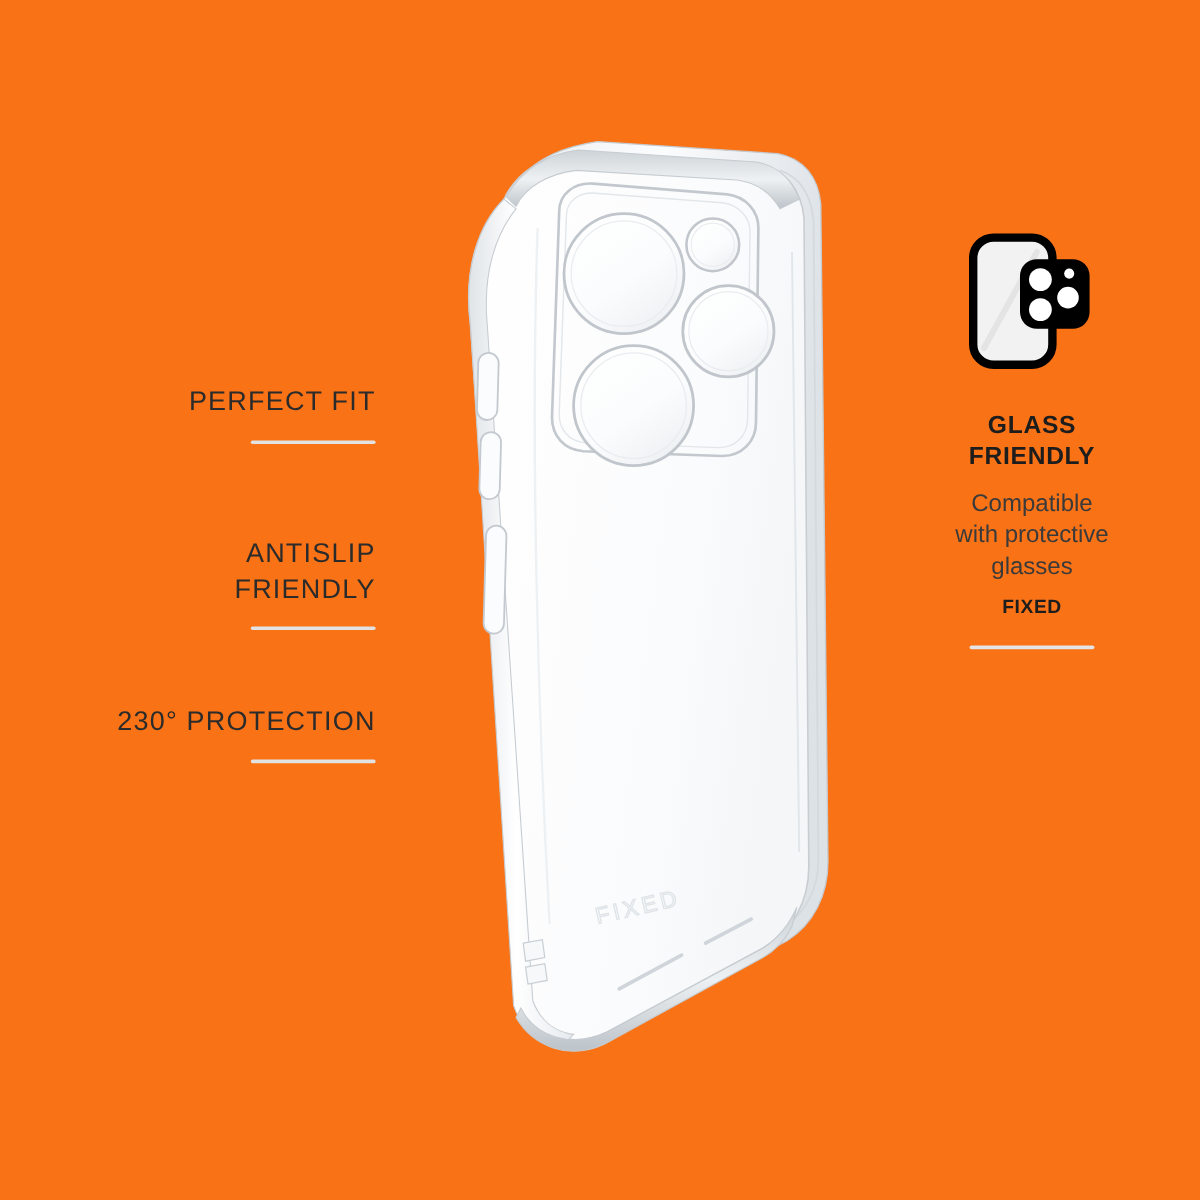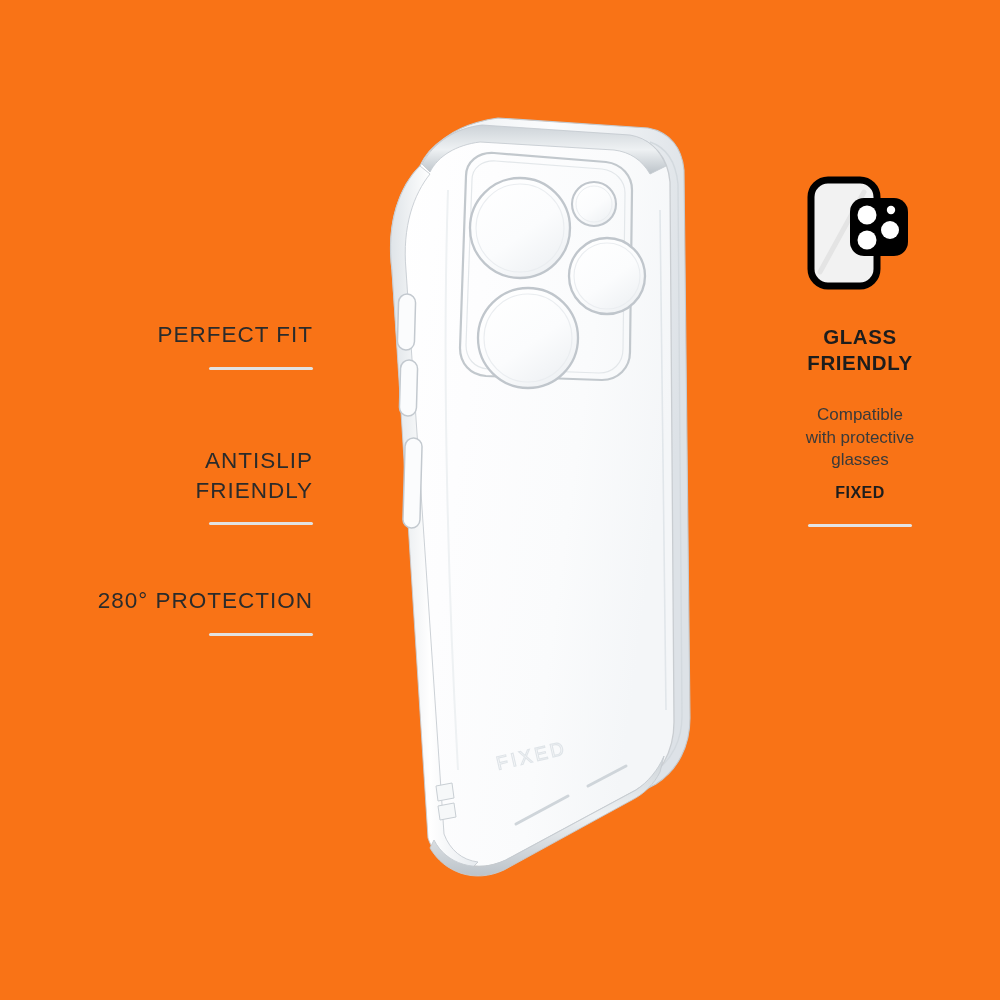--- a/index.html
+++ b/index.html
@@ -53,41 +53,41 @@
     width: 104px;
     height: 3px;
     background: #e2e2e2;
     border-radius: 2px;
   }
 
   
   .badge {
     position: absolute;
     left: 760px;
-    top: 172px;
+    top: 190px;
     width: 200px;
     text-align: center;
   }
   .badge-icon {
     width: 112px;
     height: 122px;
     margin: 0 auto 30px auto;
     display: block;
   }
   .badge-title {
     font-size: 20.5px;
     font-weight: bold;
     color: #1d1d1d;
     letter-spacing: 0.6px;
     line-height: 1.28;
     white-space: pre-line;
   }
   .badge-sub {
-    margin-top: 28px;
-    font-size: 17px;
+    margin-top: 13px;
+    font-size: 20px;
     font-weight: 400;
     color: #3a3a3a;
     line-height: 1.30;
     white-space: pre-line;
   }
   .badge-brand {
     margin-top: 13px;
     font-size: 16px;
     font-weight: bold;
     color: #1d1d1d;
@@ -123,21 +123,21 @@
       <div class="feature-rule"></div>
     </div>
 
     <div class="feature-block f2">
       <div class="feature-label">ANTISLIP
 FRIENDLY</div>
       <div class="feature-rule"></div>
     </div>
 
     <div class="feature-block f3">
-      <div class="feature-label">280° PROTECTION</div>
+      <div class="feature-label">230° PROTECTION</div>
       <div class="feature-rule"></div>
     </div>
 
   </div>
 
   <div class="product">
     <svg width="420" height="840" viewBox="0 0 420 840" xmlns="http://www.w3.org/2000/svg">
       <defs>
         <linearGradient id="bodyGrad" x1="0" y1="0" x2="1" y2="0.35">
           <stop offset="0" stop-color="#ffffff"></stop>

